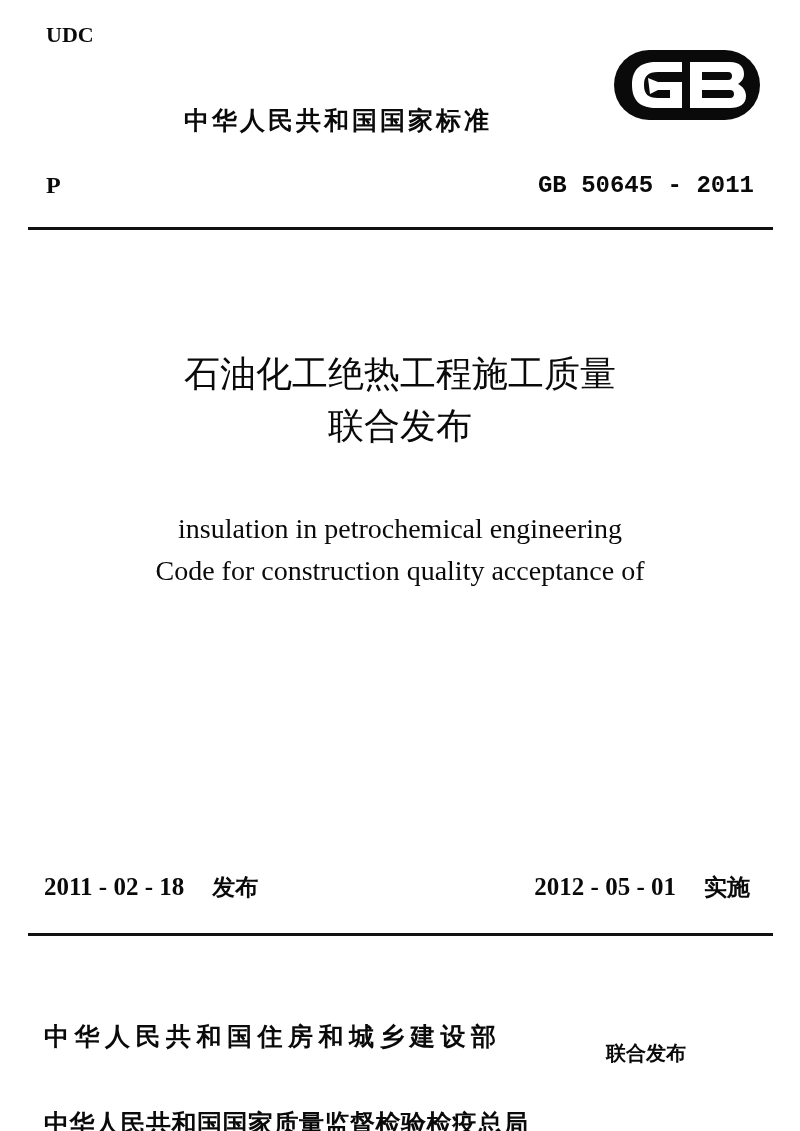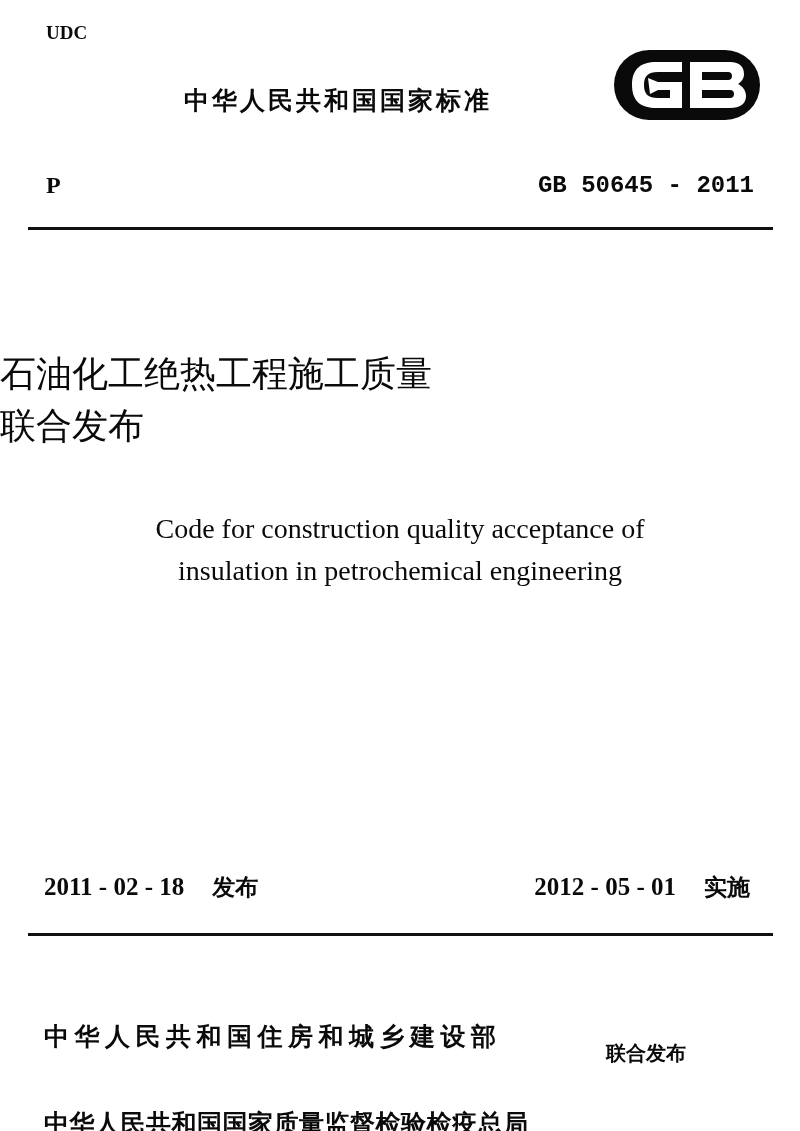--- a/index.html
+++ b/index.html
@@ -1,24 +1,24 @@
 <!DOCTYPE html>
 <html><head>
   <meta charset="utf-8">
   <style>
     html, body { margin: 0; padding: 0; background: #ffffff; }
     body { width: 800px; height: 1131px; position: relative; overflow: hidden; color: #0a0a0a; }
     .abs { position: absolute; }
-    .udc { left: 46px; top: 22px; font-family: "Liberation Serif", serif; font-weight: bold; font-size: 19px; }
-    .national-std { left: 184px; top: 84px; font-family: "DejaVu Sans", sans-serif; font-weight: bold; font-size: 25px; letter-spacing: 3px; }
+    .udc { left: 46px; top: 22px; font-family: "Liberation Serif", serif; font-weight: bold; font-size: 22px; }
+    .national-std { left: 184px; top: 104px; font-family: "DejaVu Sans", sans-serif; font-weight: bold; font-size: 25px; letter-spacing: 3px; }
     .gb-logo { left: 612px; top: 48px; width: 150px; height: 74px; }
     .class-p { left: 46px; top: 172px; font-family: "Liberation Serif", serif; font-weight: bold; font-size: 24px; }
     .std-no { right: 46px; top: 172px; font-family: Liberation Mono, monospace; font-weight: bold; font-size: 24px; }
     .rule { left: 28px; width: 745px; height: 3px; background: #111; }
-    .title-cn { left: 0; width: 800px; font-family: "DejaVu Serif", serif; font-size: 36px; line-height: 52px; top: 348px; }
+    .title-cn { left: 0; width: 800px; text-align: center; font-family: "DejaVu Serif", serif; font-size: 36px; line-height: 52px; top: 348px; }
     .title-en { left: 0; width: 800px; text-align: center; font-family: "Liberation Serif", serif; font-size: 28px; line-height: 42px; top: 508px; }
     .date-left { left: 44px; top: 872px; font-family: "Liberation Serif", serif; font-weight: bold; font-size: 25px; }
     .date-right { right: 50px; top: 872px; font-family: "Liberation Serif", serif; font-weight: bold; font-size: 25px; }
     .date-left .lbl, .date-right .lbl { font-family: "DejaVu Sans", sans-serif; font-size: 23px; margin-left: 28px; }
     .issuers { left: 44px; top: 1015px; font-family: "DejaVu Sans", sans-serif; font-weight: bold; font-size: 25px; line-height: 44px; }
     .issuer-1 { letter-spacing: 5.5px; font-family: Liberation Serif, serif; }
     .issuer-2 { letter-spacing: 0.5px; margin-top: 43px; }
     .joint { left: 606px; top: 1040px; font-family: "DejaVu Sans", sans-serif; font-weight: bold; font-size: 20px; }
   </style>
 </head>
@@ -42,22 +42,22 @@
 <div class="abs std-no">GB 50645 - 2011</div>
 
 <div class="abs rule" style="top: 227px;"></div>
 
 <div class="abs title-cn">
   <div>石油化工绝热工程施工质量</div>
   <div>联合发布</div>
 </div>
 
 <div class="abs title-en">
+  <div>insulation in petrochemical engineering</div>
   <div>Code for construction quality acceptance of</div>
-  <div>insulation in petrochemical engineering</div>
 </div>
 
 <div class="abs date-left">
   <span>2011 - 02 - 18</span><span class="lbl">发布</span>
 </div>
 
 <div class="abs date-right">
   <span>2012 - 05 - 01</span><span class="lbl">实施</span>
 </div>
 

